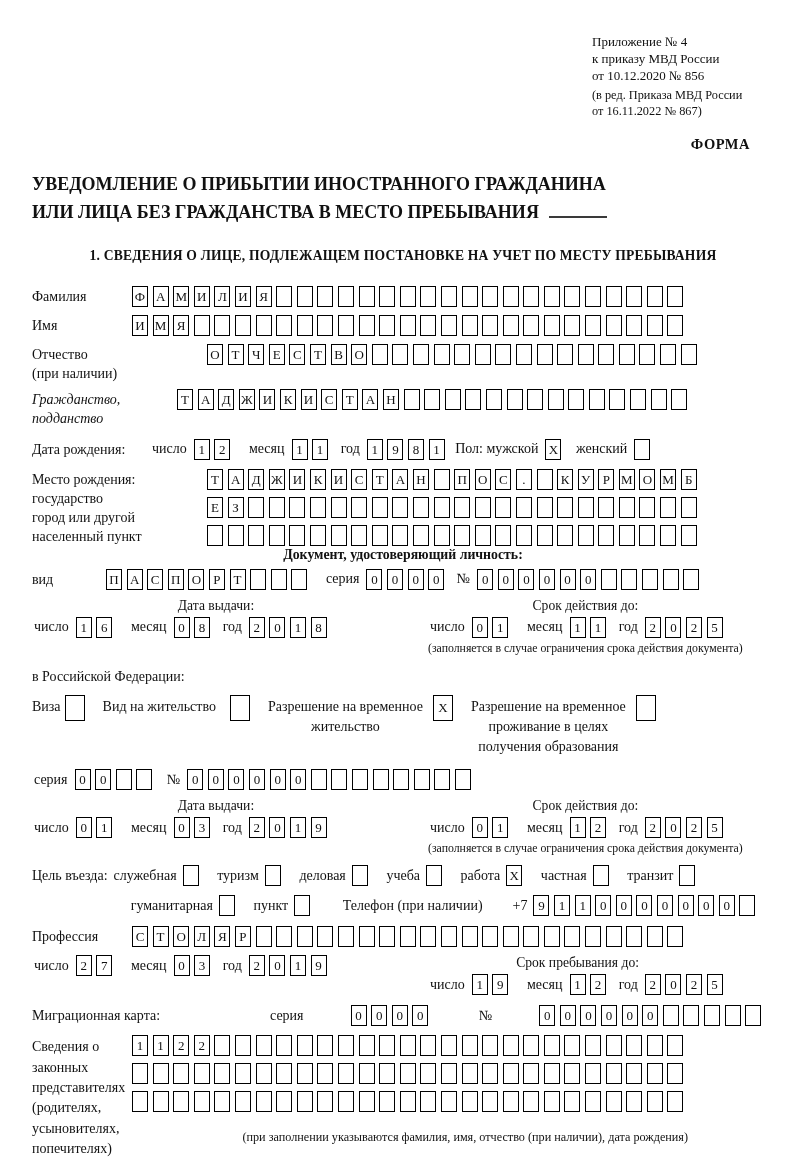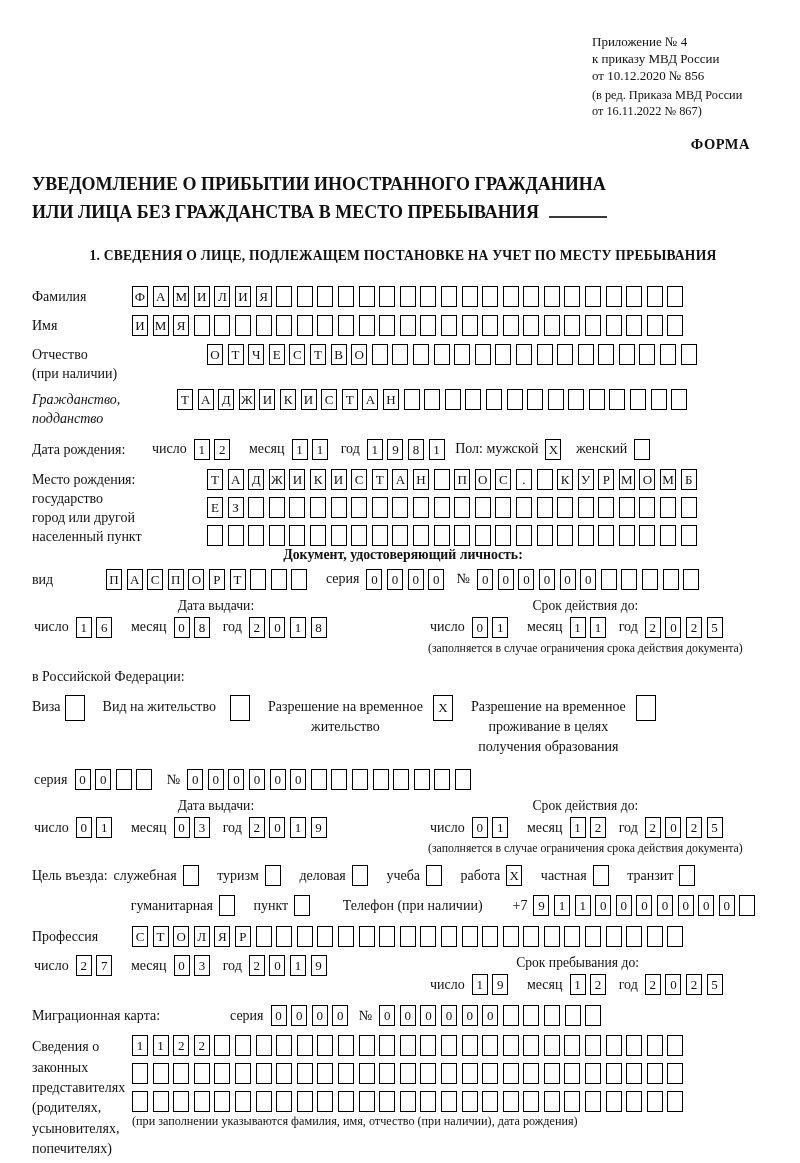--- a/index.html
+++ b/index.html
@@ -64,21 +64,21 @@
   .opt .lbl.center { text-align: center; }
   .opt .boxes { margin-left: 10px; margin-top: 2px; }
 
   .purpose-line { display: flex; align-items: center; margin-top: 9px; }
   .purpose-line .pl { margin-right: 6px; white-space: nowrap; }
   .purpose-line .boxes { margin-right: 14px; }
   .indent100 { margin-left: 106px; justify-content: flex-end; }
 
   .reps { display: flex; align-items: flex-start; margin-top: 9px; }
   .reps .flabel div { line-height: 1.45; }
-  .reps-note { font-size: 12.2px; text-align: left; margin-top: 2px; }
+  .reps-note { font-size: 12.2px; text-align: right; margin-top: 18px; }
 </style>
 </head>
 <body>
 
 <div class="page">
 
   <div class="appendix">
     <div>Приложение № 4</div>
     <div>к приказу МВД России</div>
     <div>от 10.12.2020 № 856</div>
@@ -678,21 +678,21 @@
         <div class="boxes">
             <span class="cell">2</span>
             <span class="cell">0</span>
             <span class="cell">2</span>
             <span class="cell">5</span>
           </div>
       </div>
     </div>
   </div>
 
-  <div class="frow" style="margin-top:10px;">
+  <div class="frow" style="margin-top:10px;gap:40px;">
     <div class="flabel w160">Миграционная карта:</div>
     <span class="inline-lbl-l" style="margin-left:38px;">серия</span>
     <div class="boxes">
         <span class="cell">0</span>
         <span class="cell">0</span>
         <span class="cell">0</span>
         <span class="cell">0</span>
       </div>
     <span class="inline-lbl-l" style="margin-left:6px;">№</span>
     <div class="boxes">

